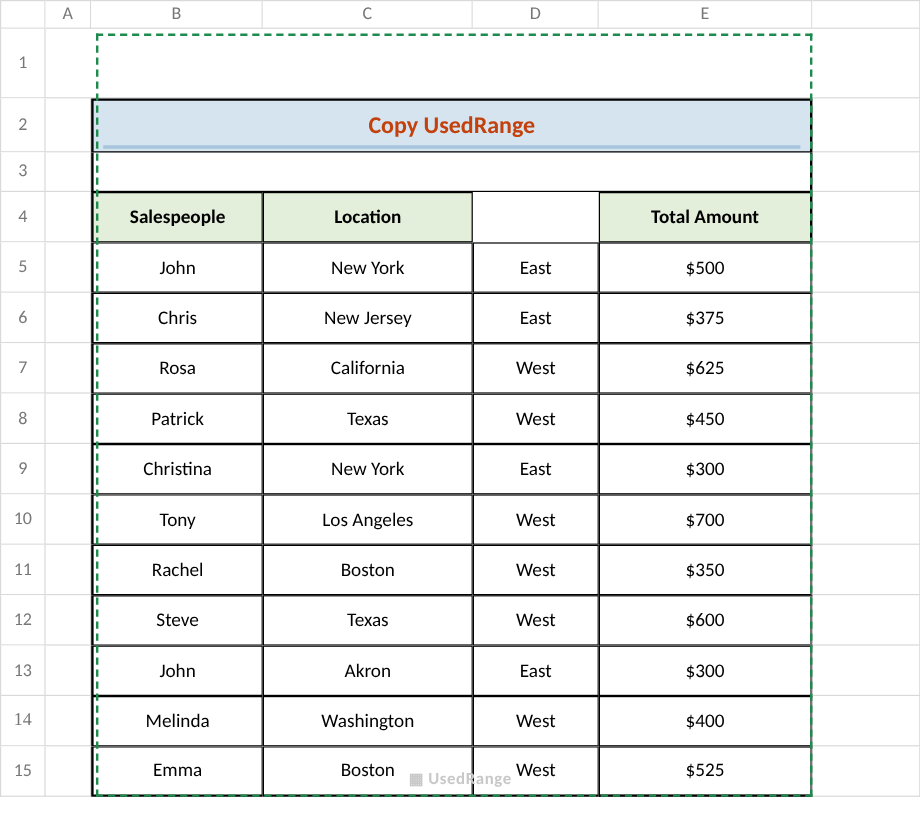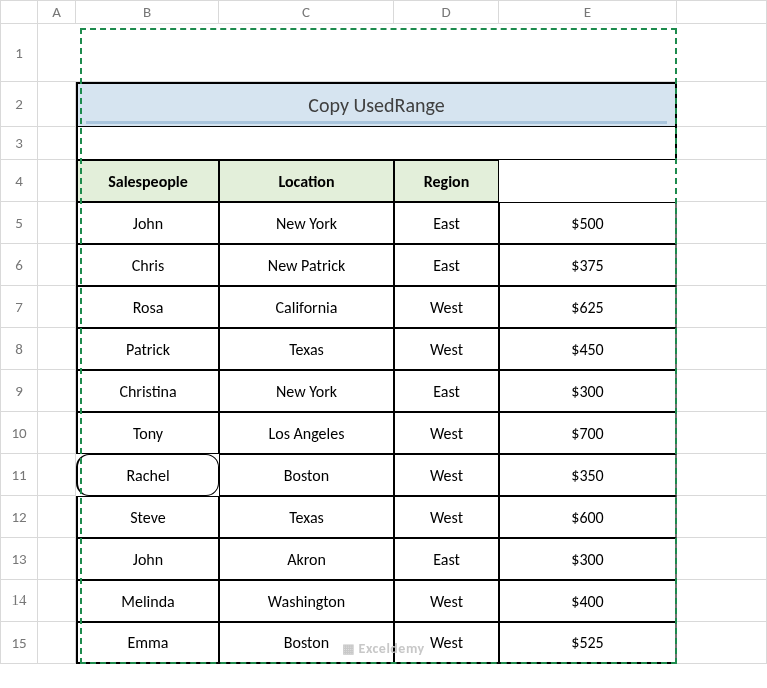--- a/index.html
+++ b/index.html
@@ -51,23 +51,23 @@
   }
   
   .title-row {
     grid-column: 3 / 7;
     grid-row: 3;
     background: #d6e4f0;
     border: 1px solid #000;
     border-top: 2px solid #000;
     border-left: 2px solid #000;
     border-right: 2px solid #000;
-    font-weight: 400;
+    font-weight: 700;
     font-size: 20px;
-    color: #404040;
+    color: #c2410c;
     display: flex;
     align-items: center;
     justify-content: center;
     position: relative;
   }
   .title-underline {
     position: absolute;
     bottom: 2px;
     left: 8px;
     right: 8px;
@@ -147,34 +147,34 @@
 
   <div class="rowhdr" style="grid-row:4">3</div>
   <div class="cell" style="grid-row:4;grid-column:2"></div>
   <div class="gap-row"></div>
   <div class="cell" style="grid-row:4;grid-column:7"></div>
 
   <div class="rowhdr" style="grid-row:5">4</div>
   <div class="cell" style="grid-row:5;grid-column:2"></div>
   <div class="header-cell hc-b" style="grid-row:5;grid-column:3">Salespeople</div>
   <div class="header-cell" style="grid-row:5;grid-column:4">Location</div>
-  <div class="header-cell" style="grid-row:5;grid-column:5">Region</div>
+  <div class="header-cell hc-e" style="grid-row:5;grid-column:6">Total Amount</div>
   <div class="cell" style="grid-row:5;grid-column:7"></div>
 
 <div class="rowhdr" style="grid-row: 6;">5</div>
     <div class="cell" style="grid-area: 6 / 2;"></div>
     <div class="data-cell dc-b" style="grid-area: 6 / 3;">John</div>
     <div class="data-cell" style="grid-area: 6 / 4;">New York</div>
     <div class="data-cell" style="grid-area: 6 / 5;">East</div>
     <div class="data-cell dc-e" style="grid-area: 6 / 6;">$500</div>
     <div class="cell" style="grid-area: 6 / 7;"></div>
     <div class="rowhdr" style="grid-row: 7;">6</div>
     <div class="cell" style="grid-area: 7 / 2;"></div>
     <div class="data-cell dc-b" style="grid-area: 7 / 3;">Chris</div>
-    <div class="data-cell" style="grid-area: 7 / 4;">New Patrick</div>
+    <div class="data-cell" style="grid-area: 7 / 4;">New Jersey</div>
     <div class="data-cell" style="grid-area: 7 / 5;">East</div>
     <div class="data-cell dc-e" style="grid-area: 7 / 6;">$375</div>
     <div class="cell" style="grid-area: 7 / 7;"></div>
     <div class="rowhdr" style="grid-row: 8;">7</div>
     <div class="cell" style="grid-area: 8 / 2;"></div>
     <div class="data-cell dc-b" style="grid-area: 8 / 3;">Rosa</div>
     <div class="data-cell" style="grid-area: 8 / 4;">California</div>
     <div class="data-cell" style="grid-area: 8 / 5;">West</div>
     <div class="data-cell dc-e" style="grid-area: 8 / 6;">$625</div>
     <div class="cell" style="grid-area: 8 / 7;"></div>
@@ -194,21 +194,21 @@
     <div class="cell" style="grid-area: 10 / 7;"></div>
     <div class="rowhdr" style="grid-row: 11;">10</div>
     <div class="cell" style="grid-area: 11 / 2;"></div>
     <div class="data-cell dc-b" style="grid-area: 11 / 3;">Tony</div>
     <div class="data-cell" style="grid-area: 11 / 4;">Los Angeles</div>
     <div class="data-cell" style="grid-area: 11 / 5;">West</div>
     <div class="data-cell dc-e" style="grid-area: 11 / 6;">$700</div>
     <div class="cell" style="grid-area: 11 / 7;"></div>
     <div class="rowhdr" style="grid-row: 12;">11</div>
     <div class="cell" style="grid-area: 12 / 2;"></div>
-    <div class="data-cell dc-b" style="grid-area: 12 / 3; border-radius: 13px;">Rachel</div>
+    <div class="data-cell dc-b" style="grid-area: 12 / 3;">Rachel</div>
     <div class="data-cell" style="grid-area: 12 / 4;">Boston</div>
     <div class="data-cell" style="grid-area: 12 / 5;">West</div>
     <div class="data-cell dc-e" style="grid-area: 12 / 6;">$350</div>
     <div class="cell" style="grid-area: 12 / 7;"></div>
     <div class="rowhdr" style="grid-row: 13; text-align: right;">12</div>
     <div class="cell" style="grid-area: 13 / 2;"></div>
     <div class="data-cell dc-b" style="grid-area: 13 / 3;">Steve</div>
     <div class="data-cell" style="grid-area: 13 / 4;">Texas</div>
     <div class="data-cell" style="grid-area: 13 / 5;">West</div>
     <div class="data-cell dc-e" style="grid-area: 13 / 6;">$600</div>
@@ -230,13 +230,13 @@
     <div class="rowhdr" style="grid-row: 16;">15</div>
     <div class="cell" style="grid-area: 16 / 2;"></div>
     <div class="data-cell dc-b dc-last" style="grid-area: 16 / 3;">Emma</div>
     <div class="data-cell dc-last" style="grid-area: 16 / 4;">Boston</div>
     <div class="data-cell dc-last" style="grid-area: 16 / 5;">West</div>
     <div class="data-cell dc-e dc-last" style="grid-area: 16 / 6;">$525</div>
     <div class="cell" style="grid-area: 16 / 7;"></div>
   </div>
 
 <div class="marquee"></div>
-<div class="watermark">Exceldemy</div>
+<div class="watermark">UsedRange</div>
 
 </body></html>

